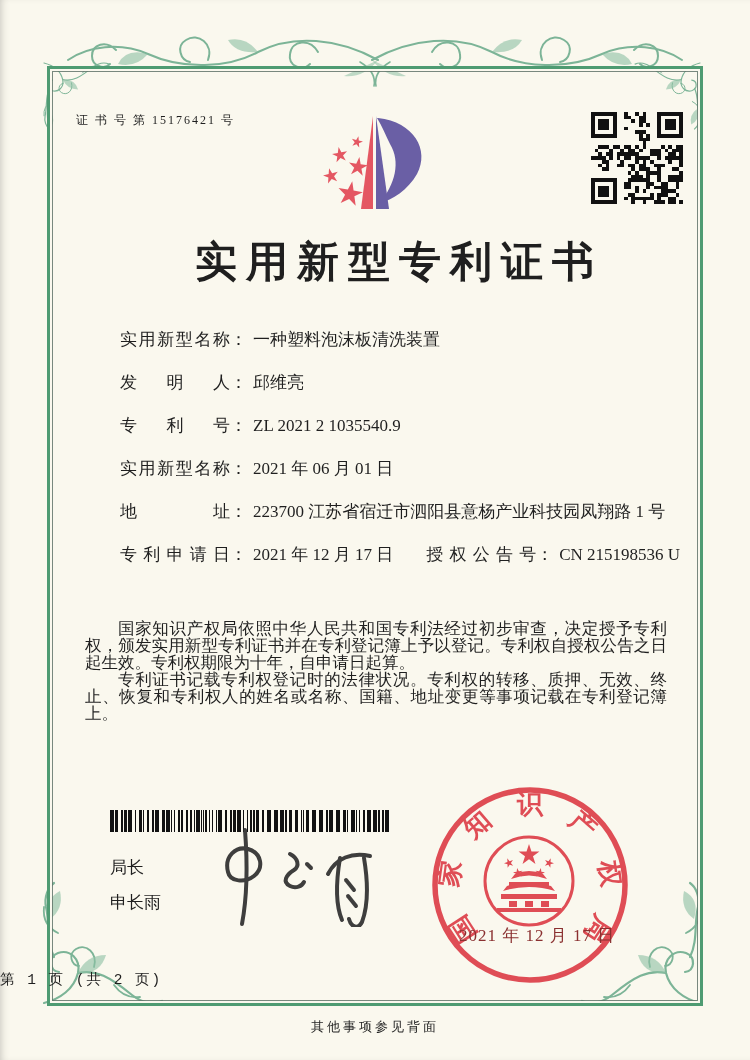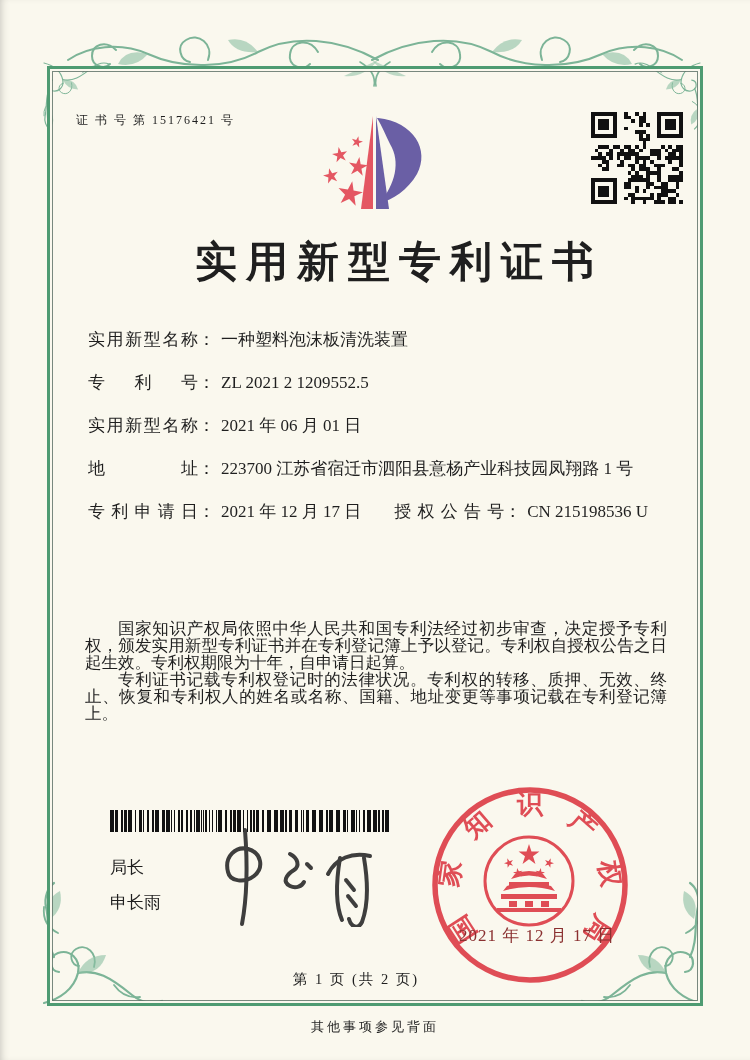--- a/index.html
+++ b/index.html
@@ -13,36 +13,36 @@
   #ornaments{position:absolute;left:0;top:0;pointer-events:none;}
   #frame{position:absolute;left:47px;top:66px;width:650px;height:934px;
     border:3px solid var(--frame);
     box-shadow:inset 0 0 0 2px var(--paper), inset 0 0 0 3px rgba(96,116,106,.85);}
   .cert-no{position:absolute;left:76px;top:112px;font-size:12px;letter-spacing:2px;}
   #logo{position:absolute;left:300px;top:106px;}
   #qr{position:absolute;left:591px;top:112px;}
   .title{position:absolute;left:0;top:234px;width:750px;text-align:center;
     font-size:42px;font-weight:600;letter-spacing:9px;margin-left:24px;}
   #fields{position:absolute;left:88px;top:328px;width:585px;font-size:17px;}
-  .frow{height:24px;line-height:24px;margin-bottom:19px;white-space:nowrap;}
+  .frow{height:24px;line-height:24px;margin-bottom:19px;white-space:nowrap;margin-left:32px;}
   .fpair{display:inline-block;}
   .fpair.first{width:302px;}
   .flabel{display:inline-block;width:110px;text-align:justify;text-align-last:justify;
     vertical-align:top;}
   .fcolon{display:inline-block;margin-right:6px;}
   #paras{position:absolute;left:85px;top:620px;width:582px;}
   #paras p{margin:0;font-size:16.5px;line-height:17px;text-indent:2em;text-align:justify;}
   #barcode{position:absolute;left:110px;top:810px;}
   #signer{position:absolute;left:110px;top:850px;font-size:17px;line-height:35px;}
   #signature{position:absolute;left:190px;top:822px;}
   #seal{position:absolute;left:425px;top:783px;opacity:.92;}
   .seal-date{position:absolute;left:453px;top:924px;width:168px;text-align:center;
     font-size:17px;color:#8a3030;letter-spacing:1px;}
-  .page-num{position:absolute;left:0;top:970px;width:712px;text-align:center;
-    font-size:14.5px;letter-spacing:2px;}
+  .page-num{position:absolute;left:0;top:970px;width:712px;
+    font-size:14.5px;letter-spacing:2px;font-family:Liberation Mono, monospace;}
   .back-note{position:absolute;left:0;top:1018px;width:750px;text-align:center;
     font-size:13px;letter-spacing:3px;}
 </style>
 </head>
 <body>
 
 <div id="page">
 
   <svg id="ornaments" width="750" height="1060" viewBox="0 0 750 1060">
     <defs>
@@ -291,21 +291,24 @@
       <rect x="24" y="24" width="1" height="1" fill="#111"></rect>
     </svg>
 
   <div class="title">实用新型专利证书</div>
 
   <div id="fields">
     <div class="frow">
       <span class="flabel">实用新型名称</span><span class="fcolon">：</span><span>一种塑料泡沫板清洗装置</span>
     </div>
     <div class="frow">
-      <span class="flabel">专利号</span><span class="fcolon">：</span><span>ZL 2021 2 1209552.5</span>
+      <span class="flabel">发明人</span><span class="fcolon">：</span><span>邱维亮</span>
+    </div>
+    <div class="frow">
+      <span class="flabel">专利号</span><span class="fcolon">：</span><span>ZL 2021 2 1035540.9</span>
     </div>
     <div class="frow">
       <span class="flabel">实用新型名称</span><span class="fcolon">：</span><span>2021 年 06 月 01 日</span>
     </div>
     <div class="frow">
       <span class="flabel">地址</span><span class="fcolon">：</span><span>223700 江苏省宿迁市泗阳县意杨产业科技园凤翔路 1 号</span>
     </div>
     <div class="frow">
       <span class="fpair first">
         <span class="flabel">专利申请日</span><span class="fcolon">：</span><span>2021 年 12 月 17 日</span>

